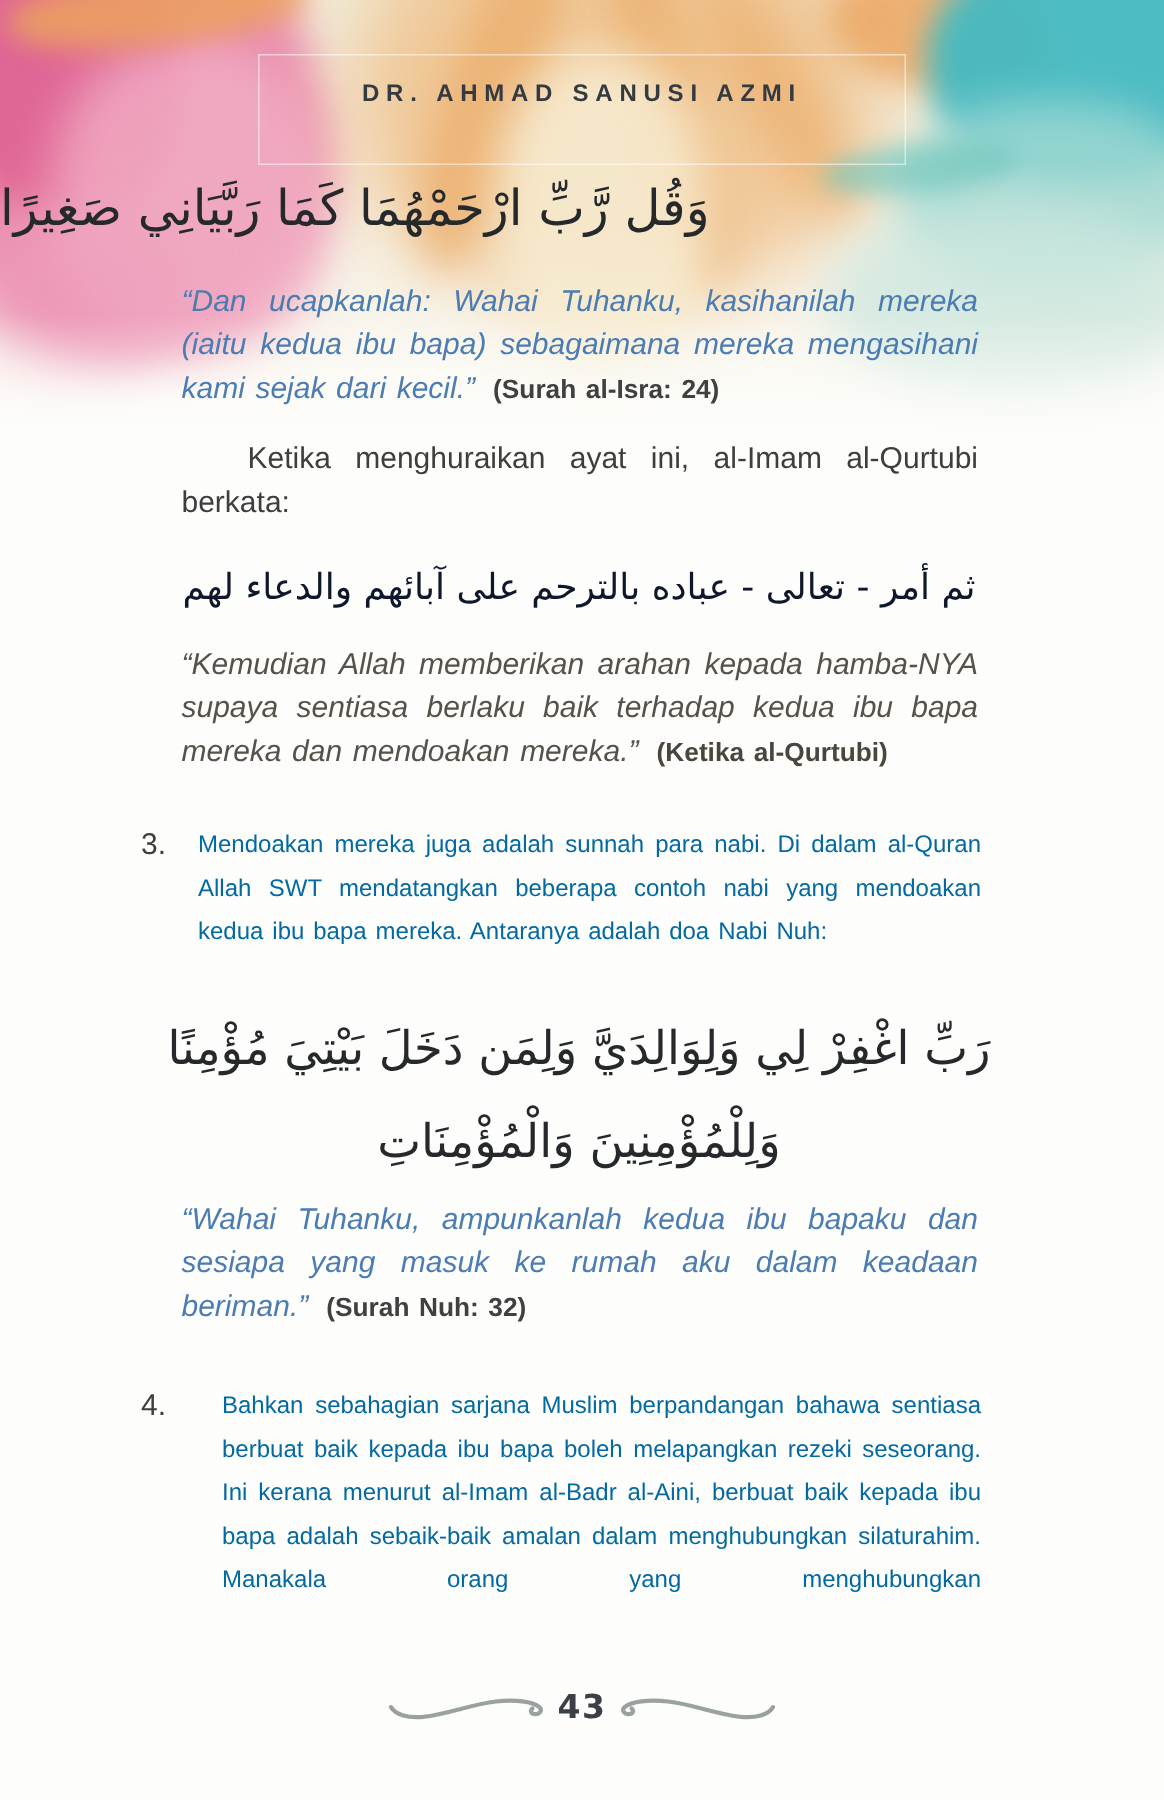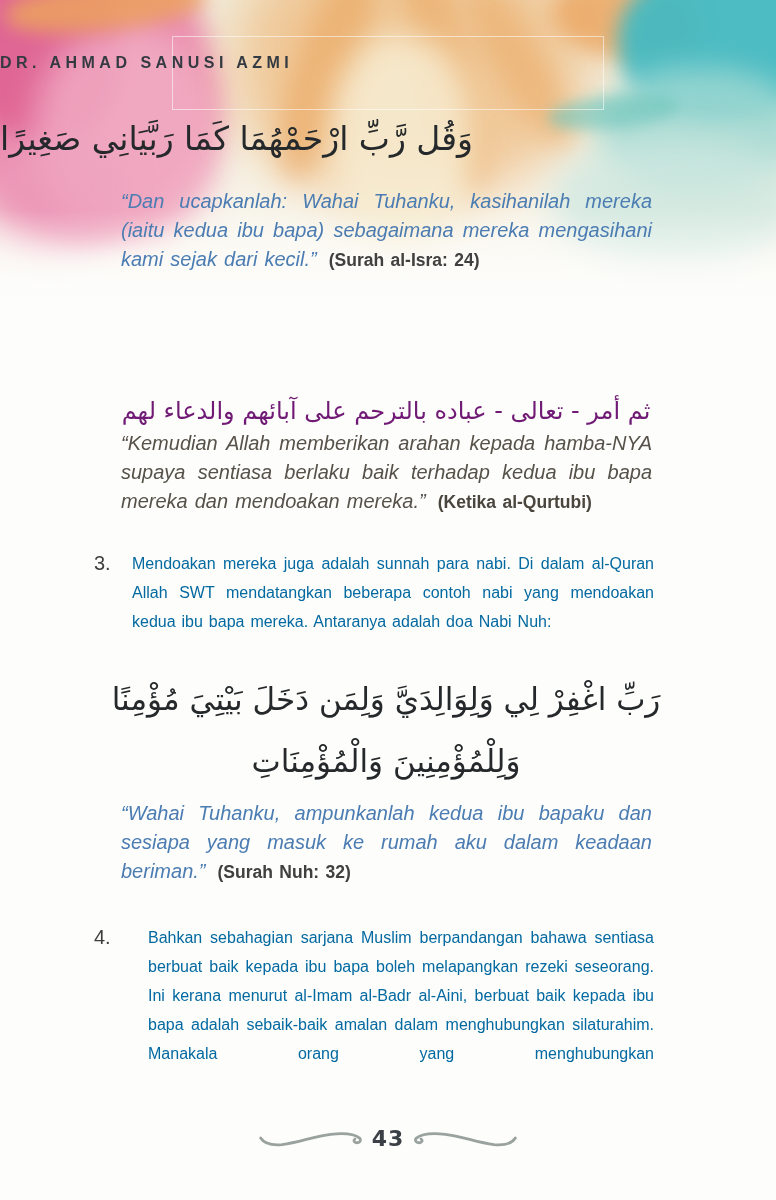--- a/index.html
+++ b/index.html
@@ -28,29 +28,29 @@
   .b-teal-main  { left:618px; top:-45px; width:230px; height:165px; background:#45bac2; filter:blur(10px); transform:rotate(-8deg); opacity:.95; }
   .b-teal-light { left:598px; top:68px;  width:205px; height:125px; background:#9ed8d2; filter:blur(14px); opacity:.85; }
   .b-teal-pale  { left:552px; top:138px; width:250px; height:125px; background:#cfe8e0; filter:blur(16px); opacity:.8; }
   .b-teal-s1    { left:548px; top:96px;  width:130px; height:32px;  background:#6cc5bb; filter:blur(7px); transform:rotate(-6deg); opacity:.6; }
   .hero-fade { position:absolute; left:0; bottom:0; width:100%; height:110px;
     background:linear-gradient(180deg, rgba(253,253,251,0) 0%, #fdfdfb 92%); }
 
   
   .title-box { position:absolute; top:36px; left:50%; transform:translateX(-50%);
     width:432px; height:74px; border:1px solid rgba(255,255,255,.55); }
-  .author { position:absolute; top:54px; left:0; width:776px; text-align:left;
+  .author { position:absolute; top:54px; left:0; width:776px; text-align:center;
     font-size:16px; font-weight:bold; letter-spacing:4.5px; color:#343a41; }
 
   
   .arabic { font-family:"DejaVu Sans", sans-serif; color:#26292b; direction:rtl; }
   .arabic-isra { position:absolute; top:110px; left:0; width:776px; text-align:left;
     font-size:33px; line-height:1.75; }
   .arabic-qurtubi { position:absolute; top:370px; left:121px; width:530px; text-align:center;
-    font-size:24px; line-height:1.8; color:#701a75;margin-top:20px; }
+    font-size:24px; line-height:1.8; color:#0f172a; }
   .arabic-nuh { position:absolute; top:668px; left:104px; width:564px; text-align:center;
     font-size:31px; line-height:2.0; }
 
   
   .block { position:absolute; left:121px; width:531px; font-size:20px; line-height:29px;
     text-align:justify; word-spacing:1.5px; }
   .quote { font-style:italic; }
   .quote-src { font-style:normal; font-weight:bold; font-size:17.5px; margin-left:5px; }
   .q-blue { color:#4b7cb2; }
   .q-blue .quote-src { color:#404040; }
@@ -107,20 +107,21 @@
   <div class="title-box"></div>
   <div class="author">DR. AHMAD SANUSI AZMI</div>
 
   <div class="arabic arabic-isra" dir="rtl">وَقُل رَّبِّ ارْحَمْهُمَا كَمَا رَبَّيَانِي صَغِيرًا</div>
 
   <div class="block quote q-blue quote-isra">
     <span>“Dan ucapkanlah: Wahai Tuhanku, kasihanilah mereka (iaitu kedua ibu bapa) sebagaimana mereka mengasihani kami sejak dari kecil.”</span>
     <span class="quote-src">(Surah al-Isra: 24)</span>
   </div>
 
+  <p class="block body-text indent para-intro">Ketika menghuraikan ayat ini, al-Imam al-Qurtubi berkata:</p>
 
   <div class="arabic arabic-qurtubi" dir="rtl">ثم أمر - تعالى - عباده بالترحم على آبائهم والدعاء لهم</div>
 
   <div class="block quote q-gray quote-qurtubi">
     <span>“Kemudian Allah memberikan arahan kepada hamba-NYA supaya sentiasa berlaku baik terhadap kedua ibu bapa mereka dan mendoakan mereka.”</span>
     <span class="quote-src">(Ketika al-Qurtubi)</span>
   </div>
 
   <div class="list-item item-3">
     <div class="li-num">3.</div>

